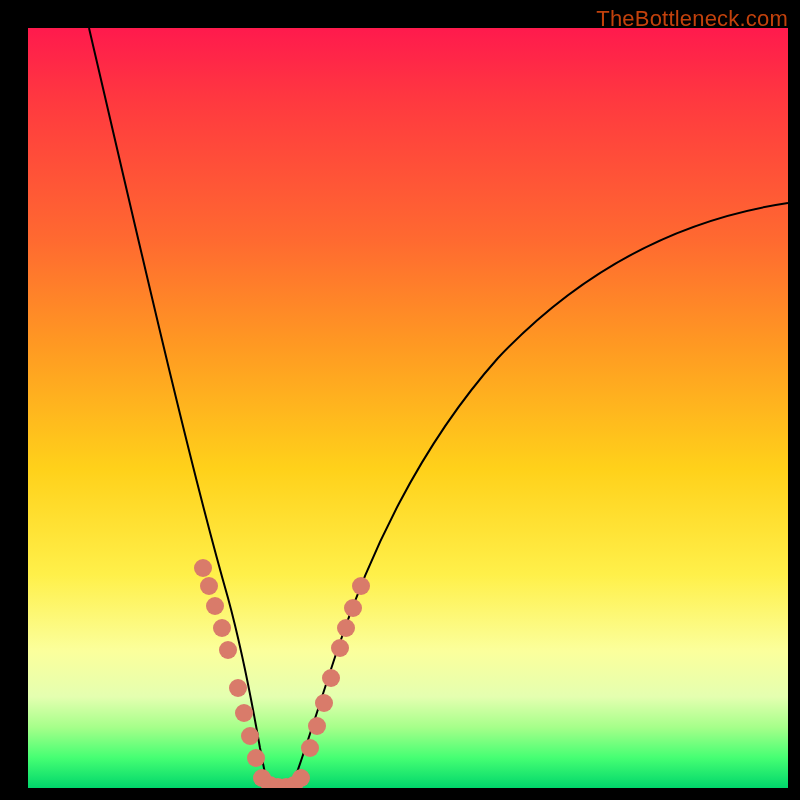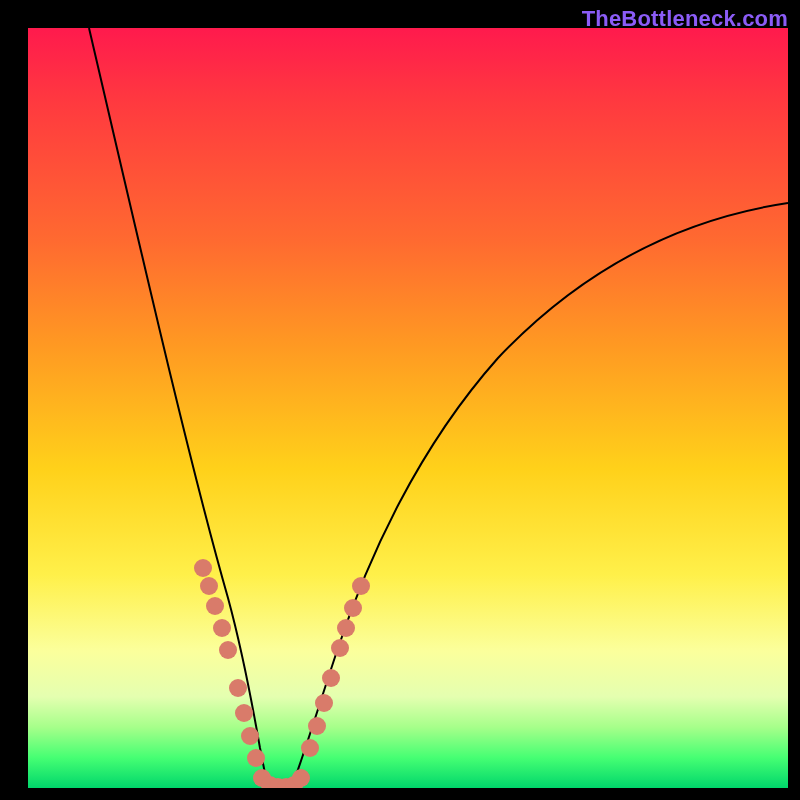--- a/index.html
+++ b/index.html
@@ -35,23 +35,23 @@
       #e4ffb0 88%,
       #a6ff8a 92%,
       #46ff73 96%,
       #00d66b 100%
     );
   }
   .watermark {
     position: absolute;
     top: 6px;
     right: 12px;
-    color: #8b5cf6;
+    color: #c2410c;
     font-size: 22px;
-    font-weight: 700;
+    font-weight: 400;
     letter-spacing: 0.2px;
     user-select: none;
   }
   svg.curve {
     position: absolute;
     left: 0;
     top: 0;
     width: 760px;
     height: 760px;
   }

